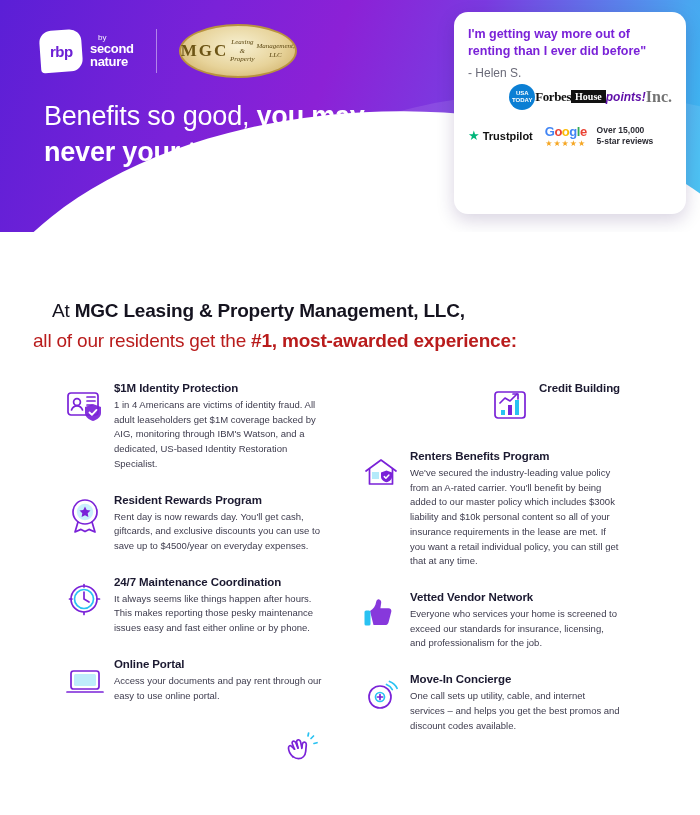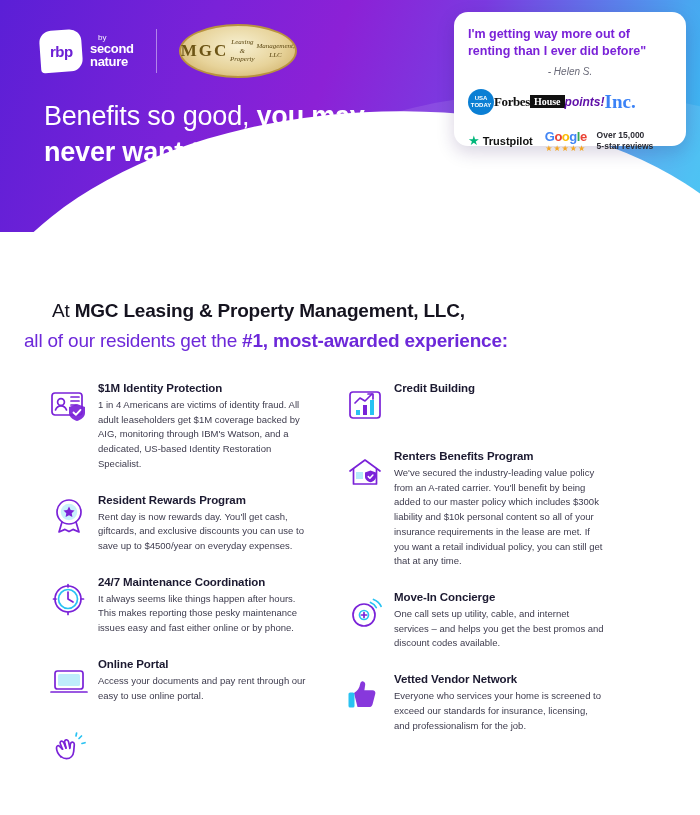--- a/index.html
+++ b/index.html
@@ -51,53 +51,53 @@
 
   .hero-heading {
     position:absolute; top:98px; left:44px; width:400px;
     color:#ffffff; font-size:27px; line-height:1.35; letter-spacing:-0.2px;
   }
   .hero-heading .light { font-weight:400; }
   .hero-heading .bold { font-weight:700; }
 
   
   .review-card {
-    position:absolute; top:12px; right:14px; width:232px; height:134px;
+    position:absolute; top:12px; right:14px; width:232px; height:202px;
     background:#ffffff; border-radius:14px; box-shadow:0 6px 18px rgba(40,10,90,.18);
     padding:14px 14px 10px 14px;
   }
   .quote { color:#7a22d8; font-size:12.5px; font-weight:700; line-height:1.35; }
-  .quote-author { margin-top:6px; text-align:center; color:#6a6a78; font-size:10px;font-style:italic; }
-  .press-row { display:flex; align-items:center; justify-content:flex-start; margin-top:12px; }
+  .quote-author { margin-top:6px; text-align:left; color:#6a6a78; font-size:12px; }
+  .press-row { display:flex; align-items:center; justify-content:flex-end; margin-top:4px; }
   .usa { width:26px; height:26px; border-radius:50%; background:#0b7fd4; color:#fff; font-size:6px; font-weight:700; display:flex; flex-direction:column; align-items:center; justify-content:center; line-height:1.05; }
   .press-word { font-family:"Liberation Serif", serif; font-weight:700; color:#111; font-size:13px; letter-spacing:-0.4px; }
   .press-house { font-family:"Liberation Serif", serif; font-weight:700; color:#fff; background:#111; font-size:10px; padding:1px 4px; }
   .press-yahoo { color:#5f0fa8; font-style:italic; font-weight:700; font-size:12px; }
-  .press-inc { font-family:"Liberation Serif", serif; font-weight:700; font-size:19px; color:#3b82f6; }
+  .press-inc { font-family:"Liberation Serif", serif; font-weight:700; font-size:16px; color:#737373; }
 
   .trust-row { display:flex; align-items:center; margin-top:14px; }
   .trust-star { color:#00b67a; font-size:13px; margin-right:3px; }
   .trust-name { font-weight:700; font-size:11px; color:#111; }
   .google-box { margin-left:12px; text-align:center; }
   .google-word { font-size:13px; font-weight:700; letter-spacing:-0.5px; }
   .g-b{color:#4285F4}.g-r{color:#EA4335}.g-y{color:#FBBC05}.g-g{color:#34A853}
   .google-stars { color:#f5a623; font-size:8px; letter-spacing:1px; }
   .reviews-text { margin-left:10px; font-size:8.5px; color:#2b2b33; line-height:1.25; font-weight:600; }
 
   
   .body-wrap { position:absolute; top:300px; left:0; width:656px; }
   .headline { margin:0 0 4px 52px; font-size:19px; color:#15131f; letter-spacing:-0.2px; }
   .headline .reg { font-weight:400; }
   .headline .str { font-weight:700; }
-  .headline2 { margin:8px 0 0 24px; font-size:19px; color:#6d28d9; font-weight:400; letter-spacing:-0.2px; }
+  .headline2 { margin:8px 0 0 33px; font-size:19px; color:#b91c1c; font-weight:400; letter-spacing:-0.2px; }
   .headline2 .str { font-weight:700; }
 
   .columns { display:flex; margin-top:30px; padding:0 36px 0 46px; gap:18px; }
   .col { width:318px; }
-  .benefit { display:flex; margin-bottom:22px; }
+  .benefit { display:flex; margin-bottom:22px;justify-content:flex-end; }
   .b-icon { width:46px; min-width:46px; height:46px; position:relative; }
   .b-text { padding-left:6px; }
   .b-title { font-size:11.5px; font-weight:700; color:#1b1930; margin-bottom:4px; letter-spacing:-0.1px; }
   .b-desc { font-size:9.5px; line-height:1.55; color:#3d3b4d; max-width:210px; }
 
   
   .ic { stroke:#7a22d8; fill:none; stroke-width:1.7; stroke-linecap:round; stroke-linejoin:round; }
   .ic-f { fill:#7a22d8; stroke:none; }
   .ic-c { stroke:#29c2f2; fill:none; stroke-width:1.7; stroke-linecap:round; stroke-linejoin:round; }
   .ic-cf { fill:#29c2f2; stroke:none; }
@@ -127,21 +127,21 @@
 
       <div class="mgc-badge">
         <div class="m1">MGC</div>
         <div class="m2">Leasing &amp; Property</div>
         <div class="m2">Management, LLC</div>
       </div>
     </div>
 
     <div class="hero-heading">
       <span class="light">Benefits so good, </span><span class="bold">you may</span><br>
-      <span class="bold">never want to leave.</span>
+      <span class="bold">never your to leave.</span>
     </div>
 
     <div class="review-card">
       <div class="quote">I'm getting way more out of renting than I ever did before"</div>
       <div class="quote-author">- Helen S.</div>
 
       <div class="press-row">
         <div class="usa">
           <div>USA</div>
           <div>TODAY</div>
@@ -284,41 +284,41 @@
           </div>
           <div class="b-text">
             <div class="b-title">Renters Benefits Program</div>
             <div class="b-desc">We've secured the industry-leading value policy from an A-rated carrier. You'll benefit by being added to our master policy which includes $300k liability and $10k personal content so all of your insurance requirements in the lease are met. If you want a retail individual policy, you can still get that at any time.</div>
           </div>
         </div>
 
         <div class="benefit">
           <div class="b-icon">
             <svg width="46" height="46" viewBox="0 0 46 46">
+              <path class="ic-f" d="M12 20c3.5-2 5.5-5 6.2-9.2.3-1.8 1.6-2.8 3-2.4 1.5.4 2.2 1.7 2 3.4l-.8 5.4h8.1c2 0 3.3 1.7 2.8 3.6l-2.8 10.6c-.4 1.6-1.8 2.6-3.5 2.6H15.5z" opacity=".9"></path>
+              <rect class="ic-cf" x="6.5" y="19.5" width="6" height="15" rx="1.6"></rect>
+            </svg>
+          </div>
+          <div class="b-text">
+            <div class="b-title">Vetted Vendor Network</div>
+            <div class="b-desc">Everyone who services your home is screened to exceed our standards for insurance, licensing, and professionalism for the job.</div>
+          </div>
+        </div>
+
+        <div class="benefit">
+          <div class="b-icon">
+            <svg width="46" height="46" viewBox="0 0 46 46">
               <circle class="ic" cx="22" cy="24" r="11"></circle>
               <circle class="ic-c" cx="22" cy="24" r="4.5"></circle>
               <path class="ic" d="M22 21.5v5M19.5 24h5"></path>
               <path class="ic-c" d="M28.5 11.5c2.6 1 4.6 2.8 5.8 5.1M31.5 8.5c3.4 1.2 6 3.6 7.6 6.8"></path>
             </svg>
           </div>
           <div class="b-text">
             <div class="b-title">Move-In Concierge</div>
             <div class="b-desc">One call sets up utility, cable, and internet services – and helps you get the best promos and discount codes available.</div>
           </div>
         </div>
 
-        <div class="benefit">
-          <div class="b-icon">
-            <svg width="46" height="46" viewBox="0 0 46 46">
-              <path class="ic-f" d="M12 20c3.5-2 5.5-5 6.2-9.2.3-1.8 1.6-2.8 3-2.4 1.5.4 2.2 1.7 2 3.4l-.8 5.4h8.1c2 0 3.3 1.7 2.8 3.6l-2.8 10.6c-.4 1.6-1.8 2.6-3.5 2.6H15.5z" opacity=".9"></path>
-              <rect class="ic-cf" x="6.5" y="19.5" width="6" height="15" rx="1.6"></rect>
-            </svg>
-          </div>
-          <div class="b-text">
-            <div class="b-title">Vetted Vendor Network</div>
-            <div class="b-desc">Everyone who services your home is screened to exceed our standards for insurance, licensing, and professionalism for the job.</div>
-          </div>
-        </div>
-
       </div>
     </div>
   </div>
 </div>
 
 </body></html>

